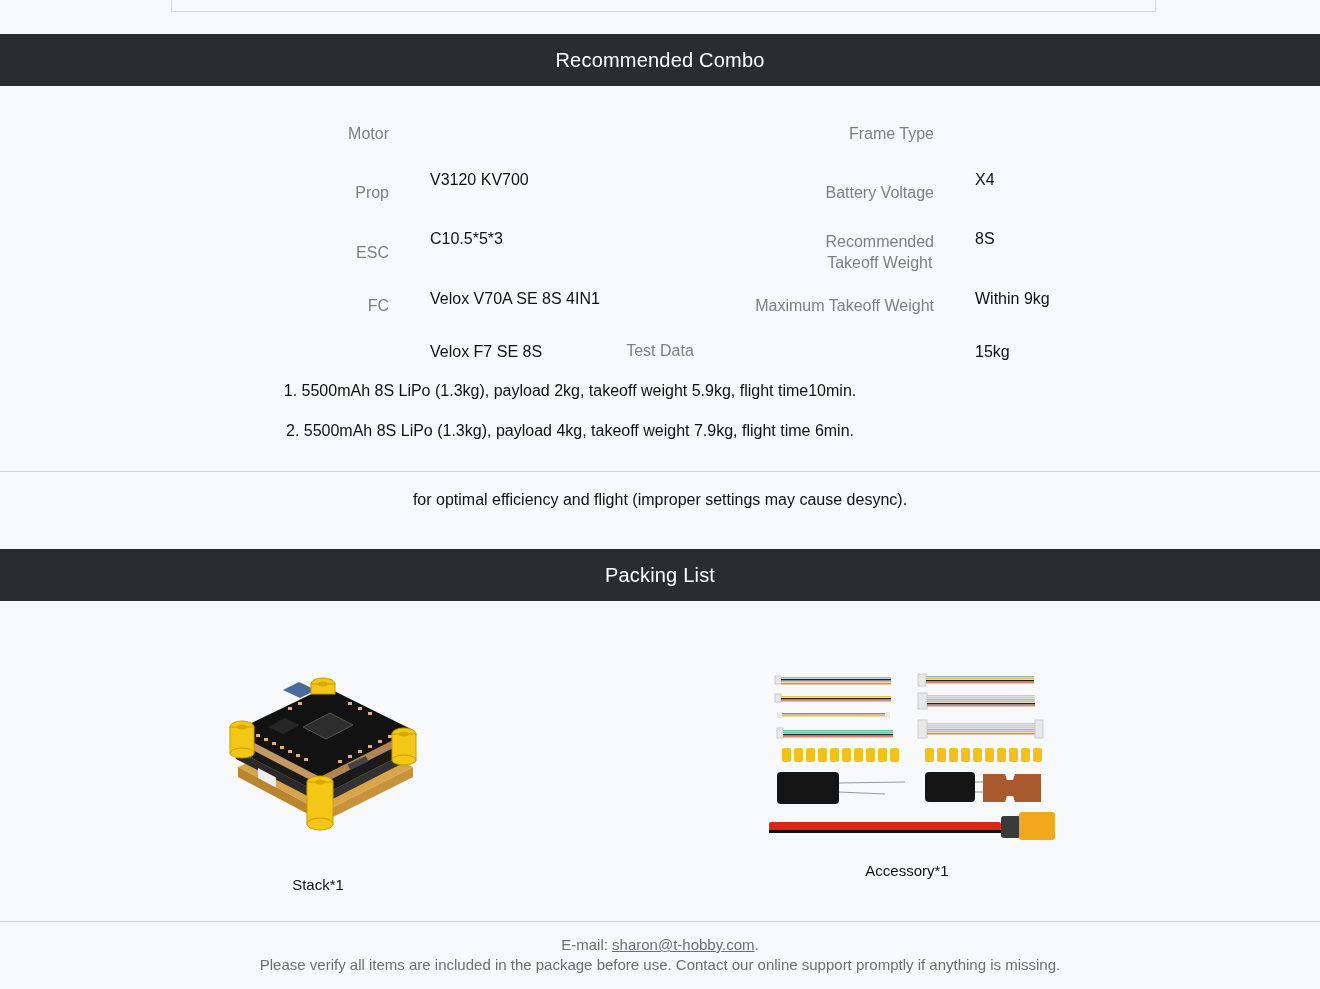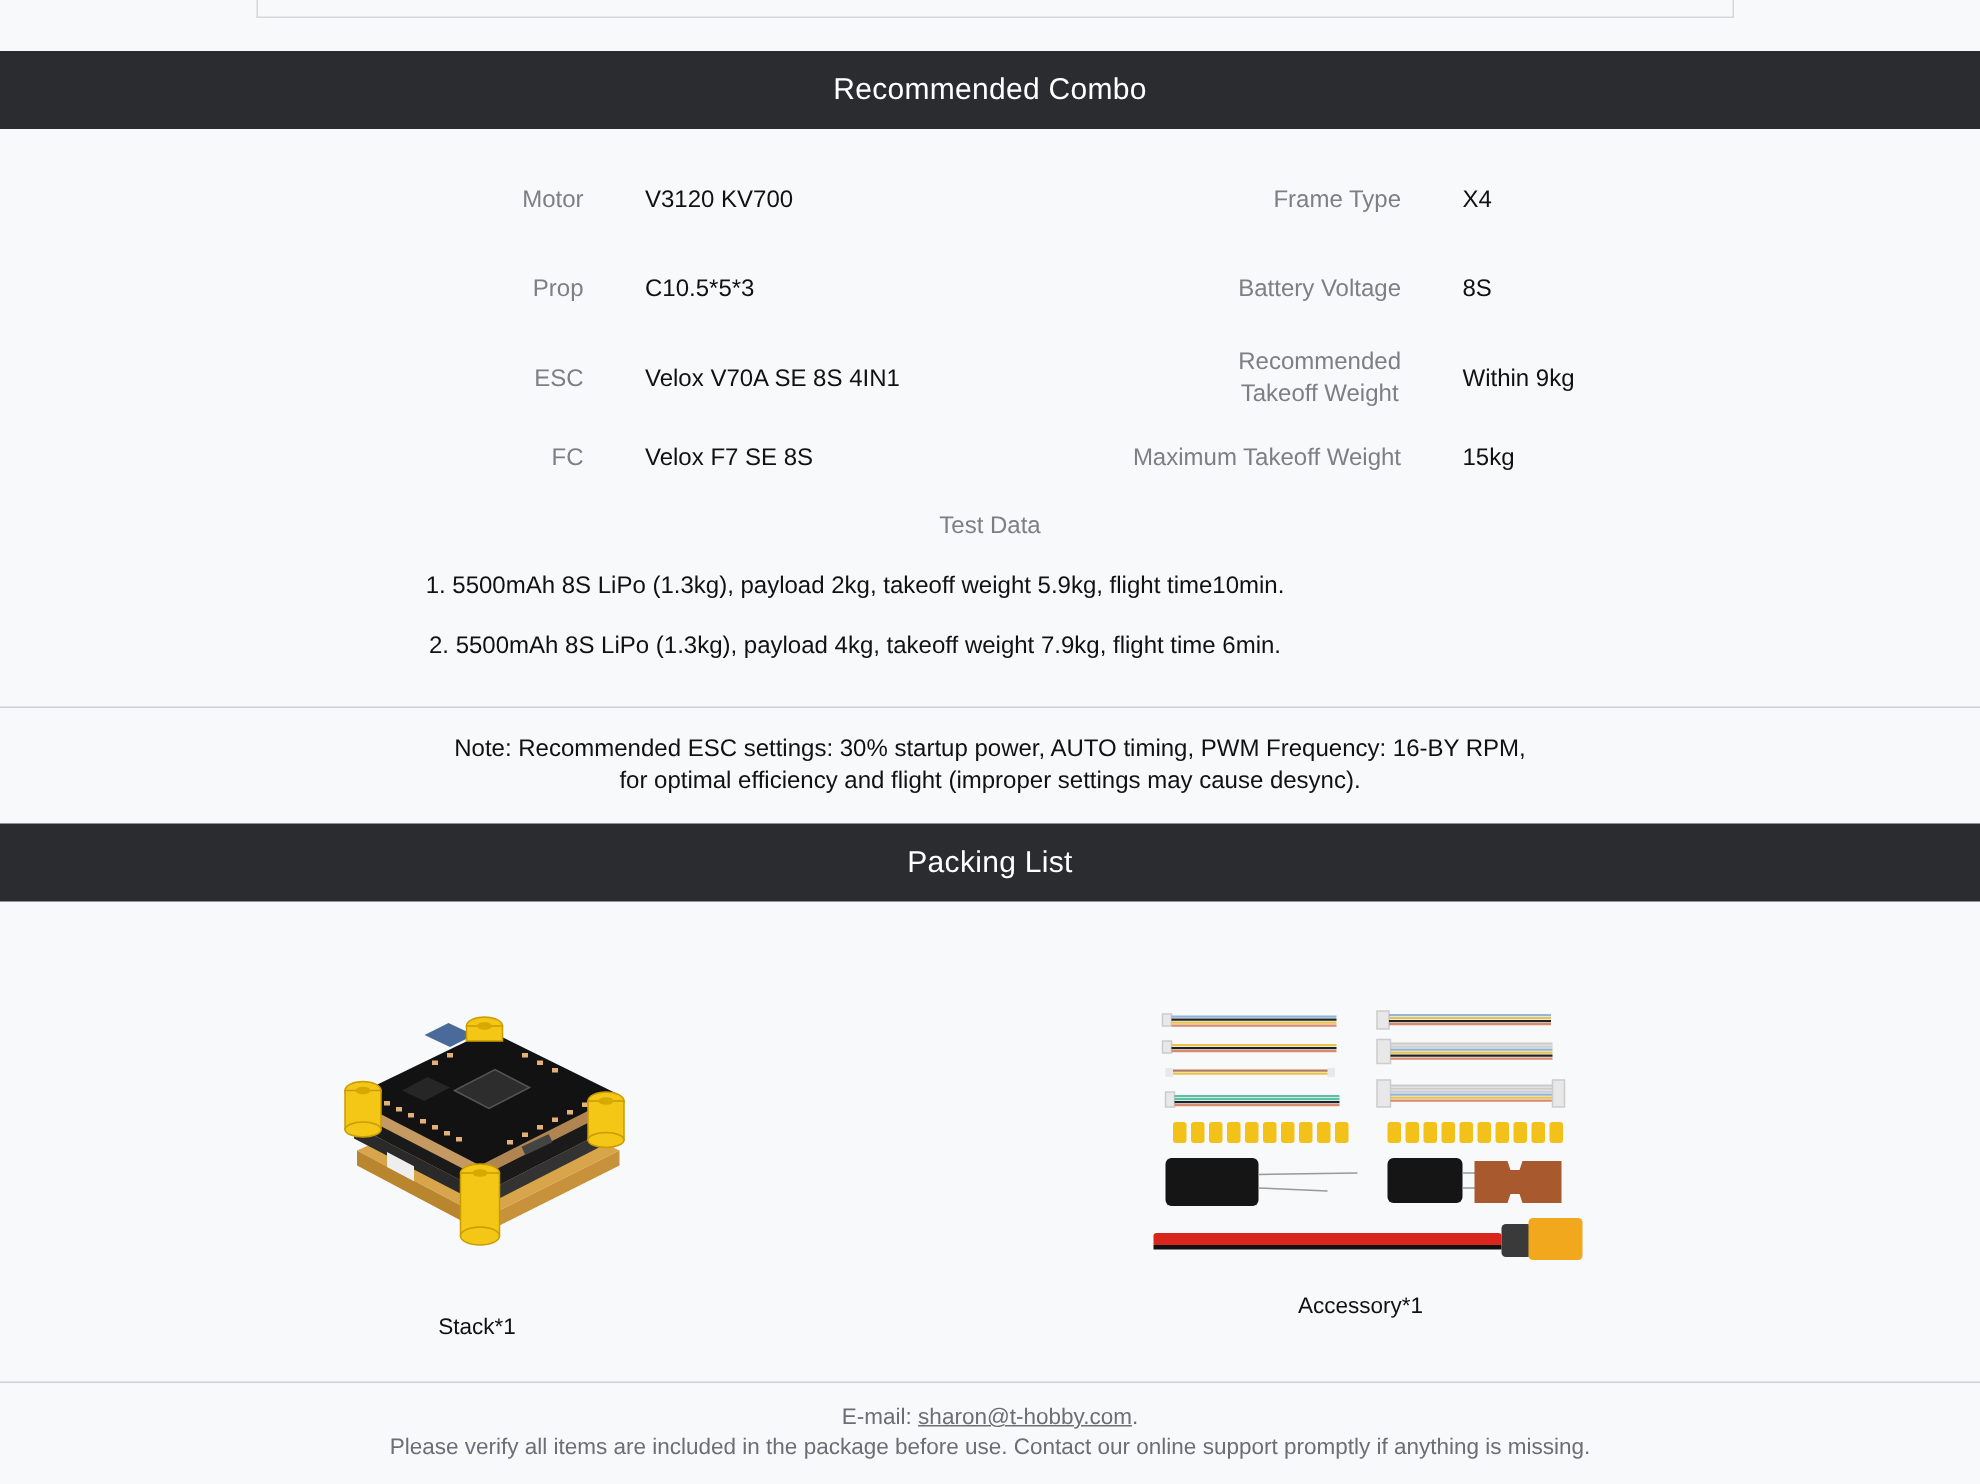--- a/index.html
+++ b/index.html
@@ -20,21 +20,21 @@
     display: flex; align-items: center; justify-content: center;
     font-size: 20px; letter-spacing: 0.2px;
   }
   .band.combo { top: 34px; }
   .band.packing { top: 549px; }
   .spec-row { position: absolute; left: 0; width: 1320px; }
   .spec-label {
     position: absolute; text-align: right; color: #7d7f84; font-size: 16px; line-height: 21px;
   }
   .spec-value {
-    position: absolute; color: #111; font-size: 16px; line-height: 21px;
+    position: absolute; color: #111; font-size: 16px; line-height: 21px; margin-top: 46px;
   }
   .l-left { right: 931px; }
   .v-left { left: 430px; }
   .l-right { right: 386px; text-align: center; }
   .v-right { left: 975px; }
 
   .test-title {
     position: absolute; top: 342px; left: 0; width: 1320px; text-align: center;
     color: #7d7f84; font-size: 16px;
   }
@@ -98,21 +98,20 @@
   </div>
 </div>
 
 <div class="test-title">Test Data</div>
 <div class="test-line" style="top:382px;">1. 5500mAh 8S LiPo (1.3kg), payload 2kg, takeoff weight 5.9kg, flight time10min.</div>
 <div class="test-line" style="top:422px;">2. 5500mAh 8S LiPo (1.3kg), payload 4kg, takeoff weight 7.9kg, flight time 6min.</div>
 
 <div class="divider" style="top:471px;"></div>
 
 <div class="note">
-  <div>Note: Recommended ESC settings: 30% startup power, AUTO timing, PWM Frequency: 16-BY RPM,</div>
   <div>for optimal efficiency and flight (improper settings may cause desync).</div>
 </div>
 
 <div class="band packing">
   <span>Packing List</span>
 </div>
 
 <div class="stack">
   <svg width="190" height="162" viewBox="0 0 190 162">
 

